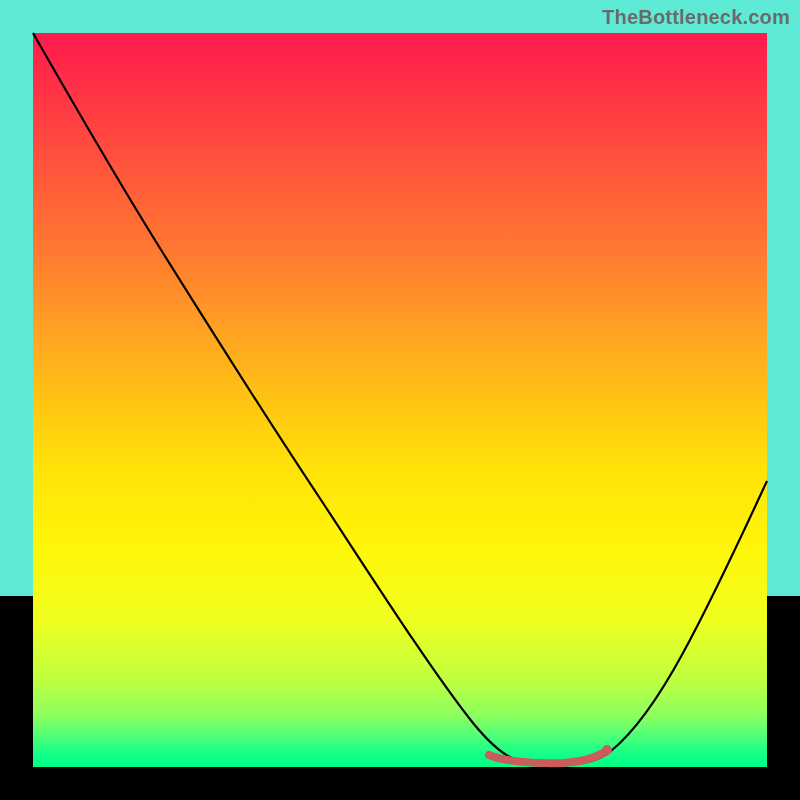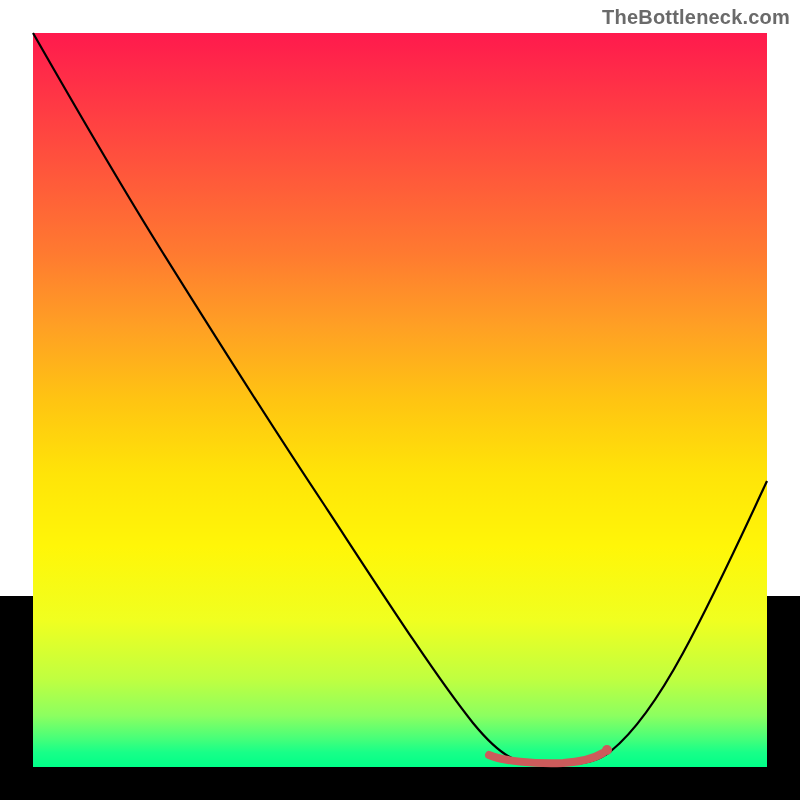--- a/index.html
+++ b/index.html
@@ -8,21 +8,21 @@
     width: 800px;
     height: 800px;
     background: #000;
     overflow: hidden;
     font-family: Arial, Helvetica, sans-serif;
   }
   .frame {
     position: relative;
     width: 800px;
     height: 596px;
-    background: #ffffff;
+    background: #5eead4;
   }
   .plot-area {
     position: absolute;
     left: 33px;
     top: 33px;
     width: 734px;
     height: 734px;
     background: linear-gradient(to bottom,
       #ff1a4d 0%,
       #ff3a44 10%,

